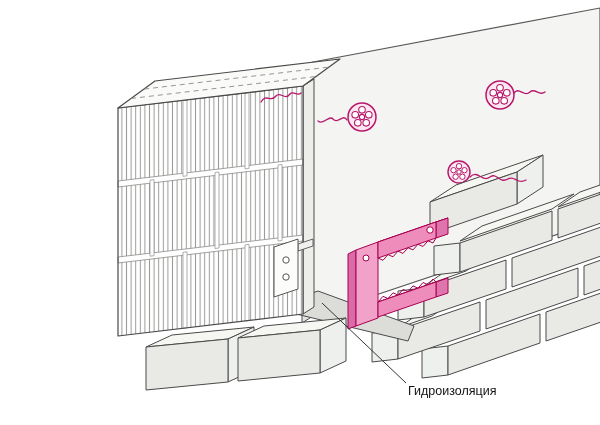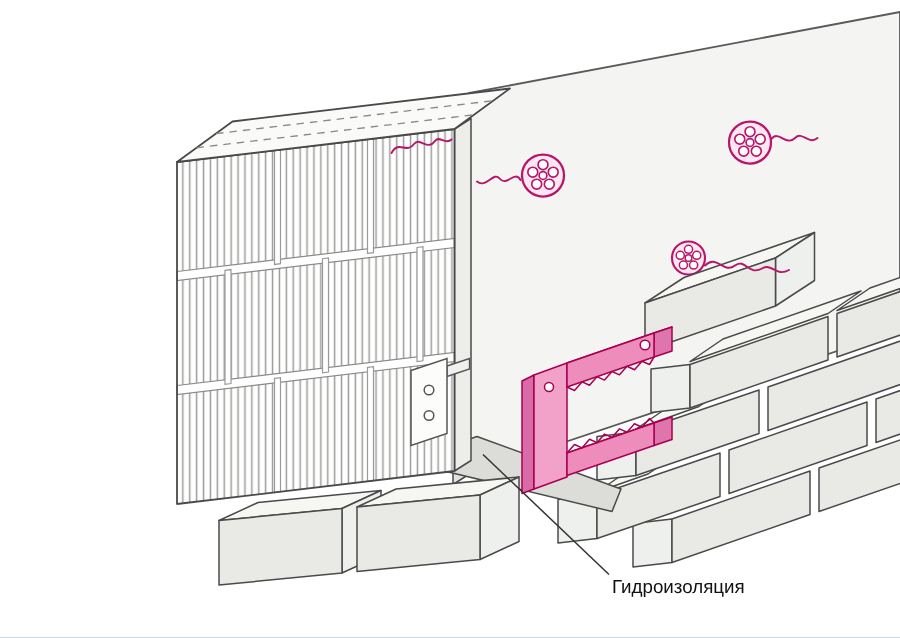--- a/index.html
+++ b/index.html
@@ -1,16 +1,16 @@
 <!DOCTYPE html>
 <html><head>
 <meta charset="utf-8">
 <style>
   html,body{margin:0;padding:0;background:#fff;}
-  .stage{width:600px;height:425px;position:relative;background:#0369a1;overflow:hidden;}
+  .stage{width:600px;height:425px;position:relative;background:#a21caf;overflow:hidden;}
   svg{display:block;}
   .ol{stroke:#4a4a4a;stroke-width:1;stroke-linejoin:round;}
   .f-top{fill:#f6f6f3;}
   .f-front{fill:#e9e9e6;}
   .f-end{fill:#eef0ed;}
   .pinkline{stroke:#b7176b;fill:none;stroke-linecap:round;}
   .lbl{font-family:"Liberation Sans","DejaVu Sans",sans-serif;font-size:12.5px;fill:#111;}
 </style>
 </head>
 <body>

